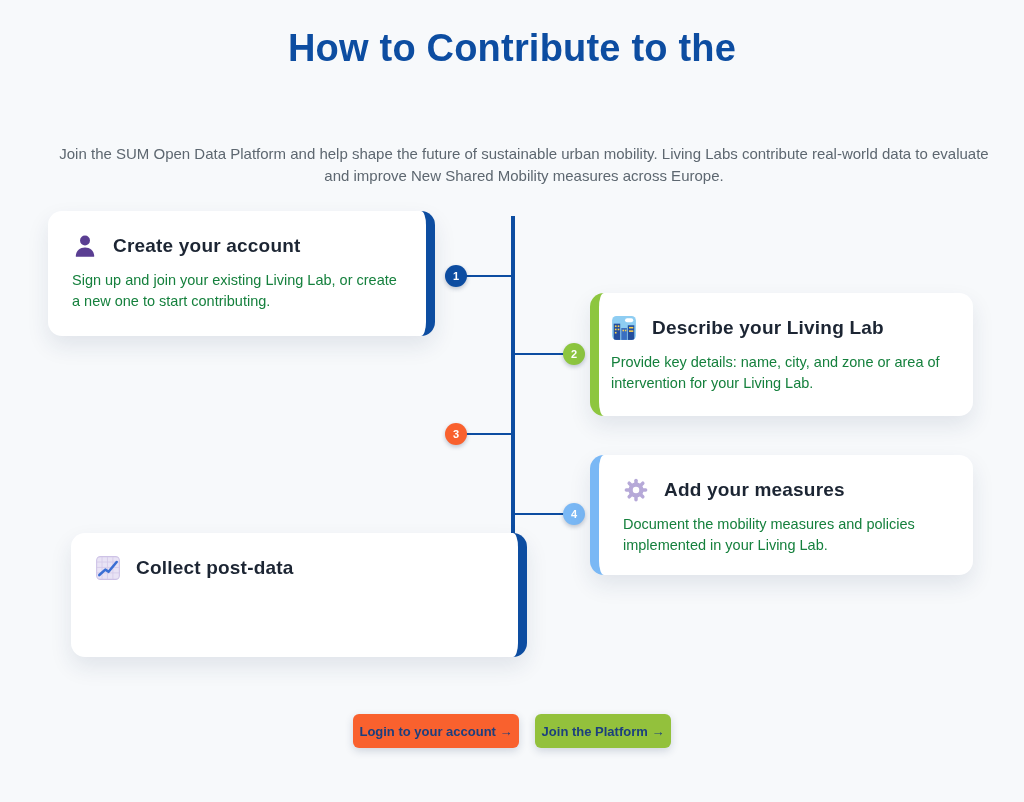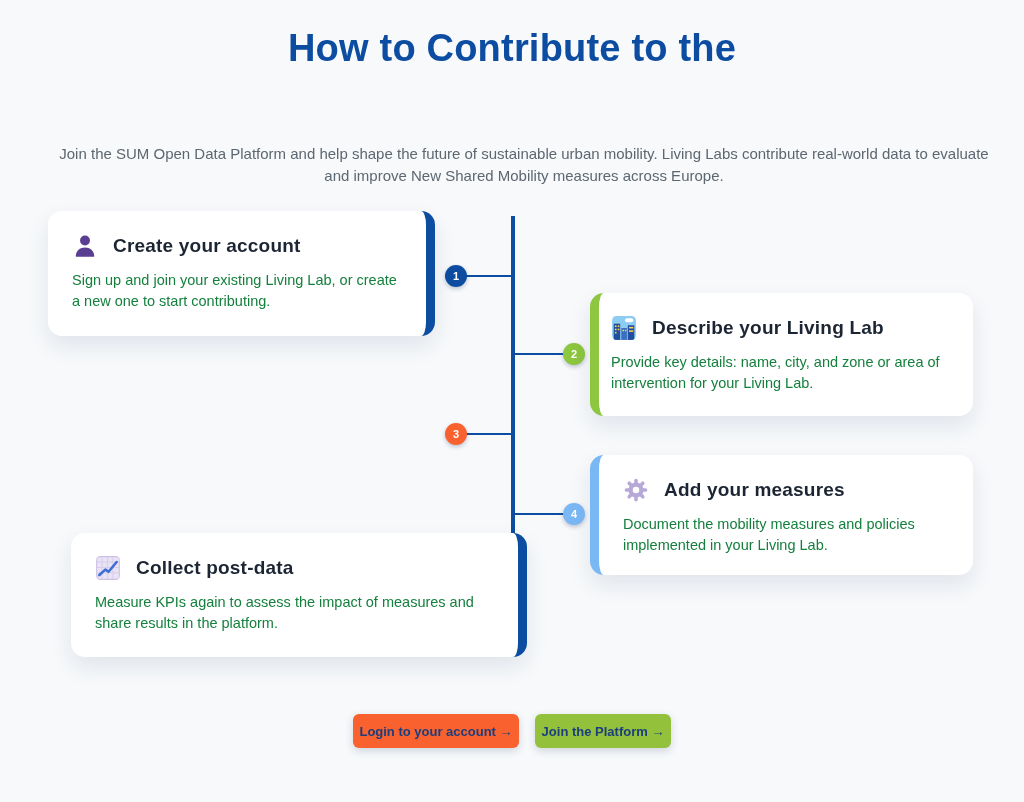--- a/index.html
+++ b/index.html
@@ -164,19 +164,18 @@
             </defs>
           <rect x="1.5" y="1.5" width="21" height="21" rx="3.5" fill="#e9e3f5" stroke="#cdc2e6"></rect>
           <g clip-path="url(#chartClip)" stroke="#d5cbe9" stroke-width="0.8">
             <path d="M6.5 1.5V22.5 M11.5 1.5V22.5 M16.5 1.5V22.5 M1.5 6.5H22.5 M1.5 11.5H22.5 M1.5 16.5H22.5" fill="none"></path>
           </g>
           <polyline points="4,18.5 9.5,13.5 12.5,15.5 20,6.5" fill="none" stroke="#3b6fd4" stroke-width="2.4" stroke-linecap="round" stroke-linejoin="round"></polyline>
         </svg>
       </span>
       <h2 class="card-title">Collect post-data</h2>
     </div>
-    <p class="card-desc">Measure KPIs again to assess the impact of measures and share results in the platform.</p>
   </div>
 
   <a class="btn btn-login">Login to your account →</a>
   <a class="btn btn-join">Join the Platform →</a>
 
 </div>
 
 </body></html>

